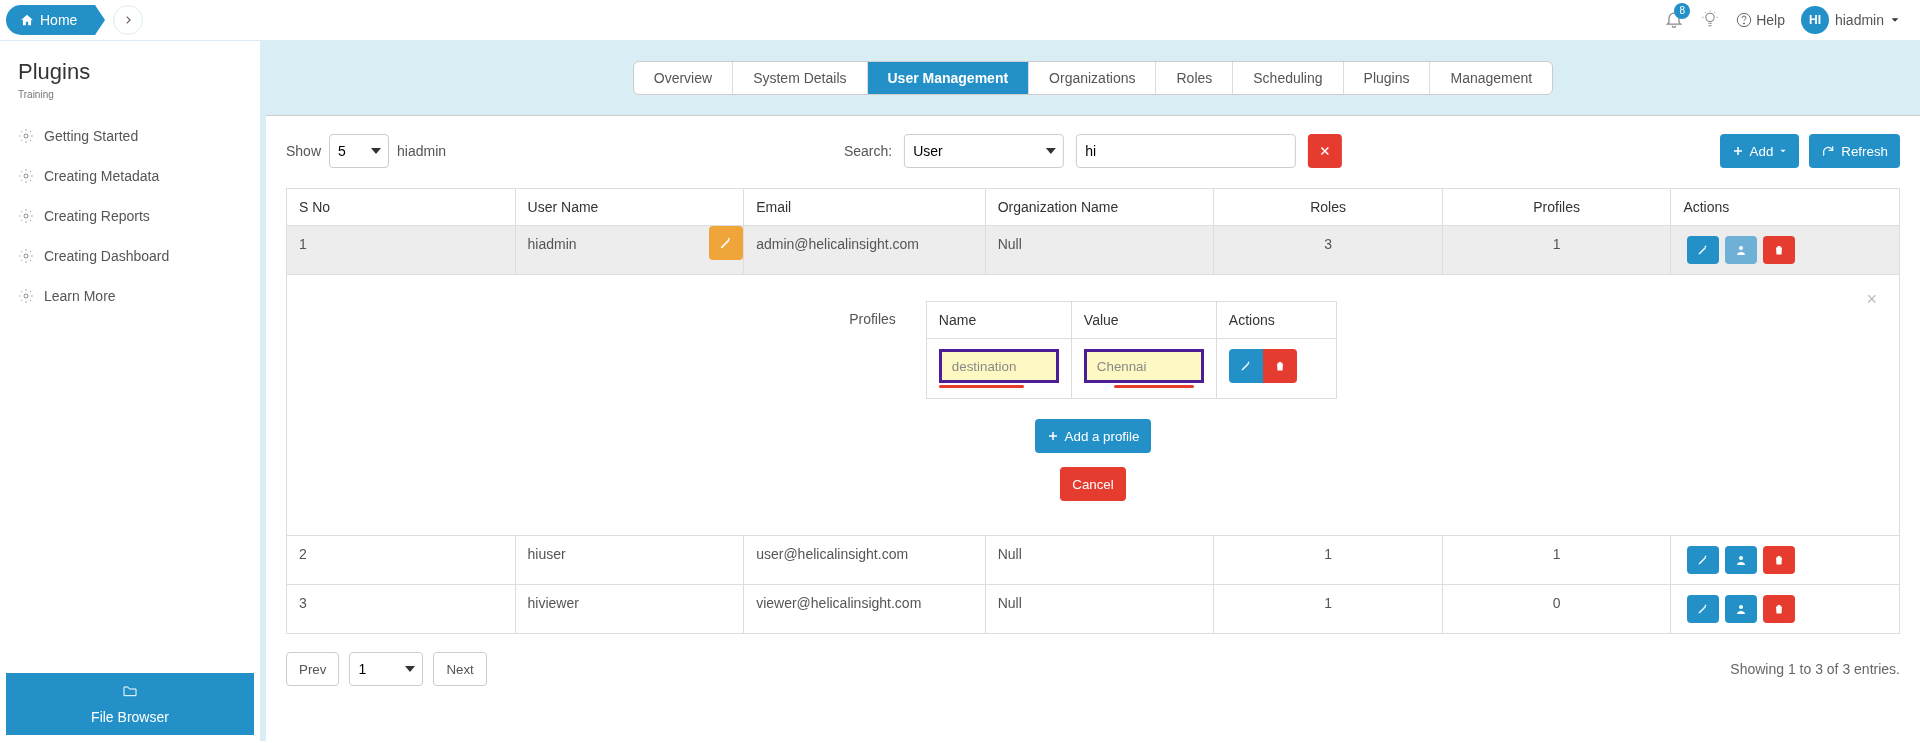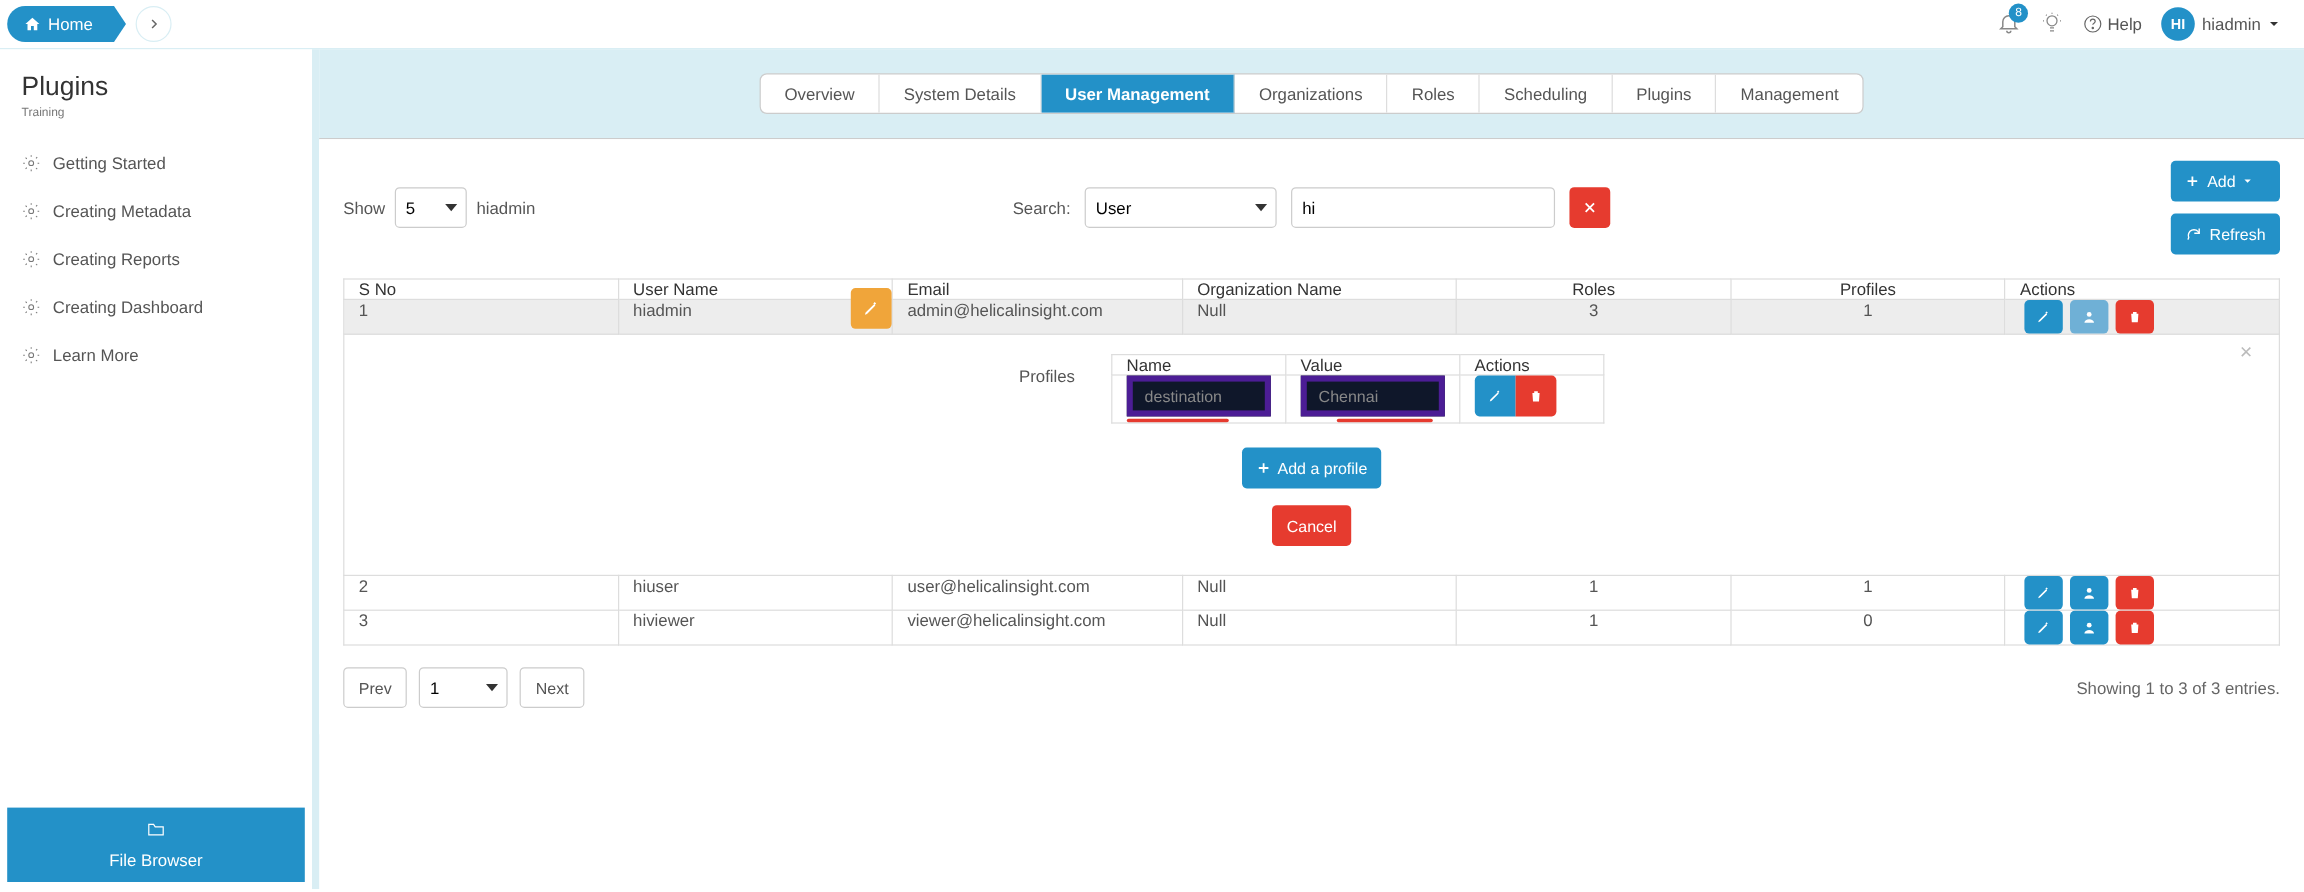--- a/index.html
+++ b/index.html
@@ -175,33 +175,33 @@
   .btn-sm { height:28px; padding:0 10px; }
   .btn-primary { background:#2391c8; }
   .btn-primary-muted { background:#6fb0d6; }
   .btn-danger { background:#e63b2f; color:#ffffff; }
   .btn-warning { background:#f0a53a; }
   .btn-default {
     background:#fff; color:#555; border:1px solid #ccc;
   }
   .toolbar .right {
     margin-left:auto;
-    display:flex; gap:10px;flex-direction:column;
+    display:flex; gap:10px;
   }
   .toolbar-wrap { position:relative; }
 
   
   table.main-table {
     width:100%;
     border-collapse:collapse;
     border:1px solid #ddd;
   }
   table.main-table th, table.main-table td {
     border:1px solid #ddd;
-    padding: 0 12px;
+    padding: 10px 12px;
     text-align:left;
     font-weight:400;
     color:#555;
     vertical-align:top;
   }
   table.main-table th { background:#fff; color:#333; }
   table.main-table tr.row-1 td { background:#ededed; }
   .center { text-align:center !important; }
   .actions-cell { display:flex; gap:6px; justify-content:flex-start; margin-left:4px;}
   td .actions-cell { justify-content:flex-start;}
@@ -235,22 +235,22 @@
     border-collapse:collapse;
   }
   .ptable th, .ptable td {
     border:1px solid #ddd;
     padding:8px 14px;
     font-weight:400;
     text-align:left;
     min-width:120px;
   }
   .readonly-input {
-    border:5px solid #4c1d95;
-    background:#0f172a;
+    border:3px solid #4c1d95;
+    background:#fef9c3;
     color:#888;
     padding:8px 10px;
     width:120px;
     height:34px;
   }
   .underline-red {
     height:3px; background:#e63b2f;
     margin-top:2px;
     border-radius:2px;
   }

